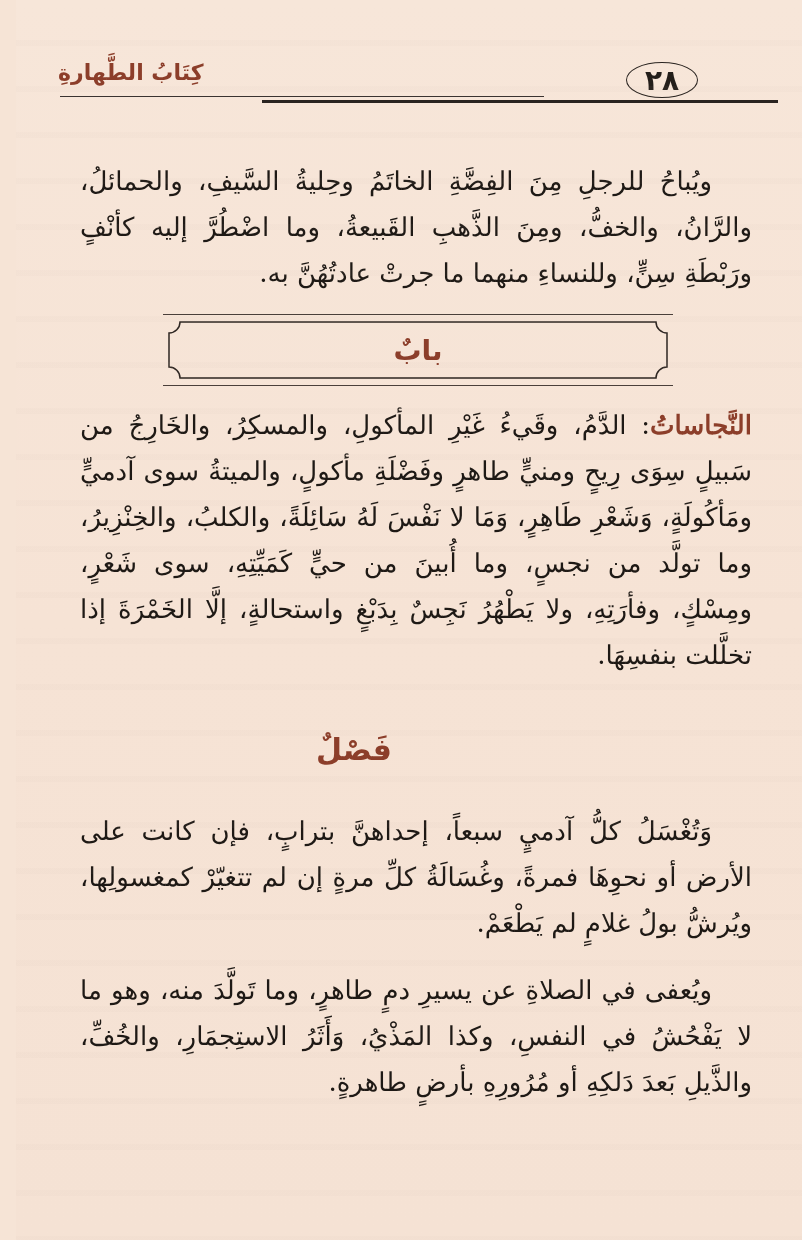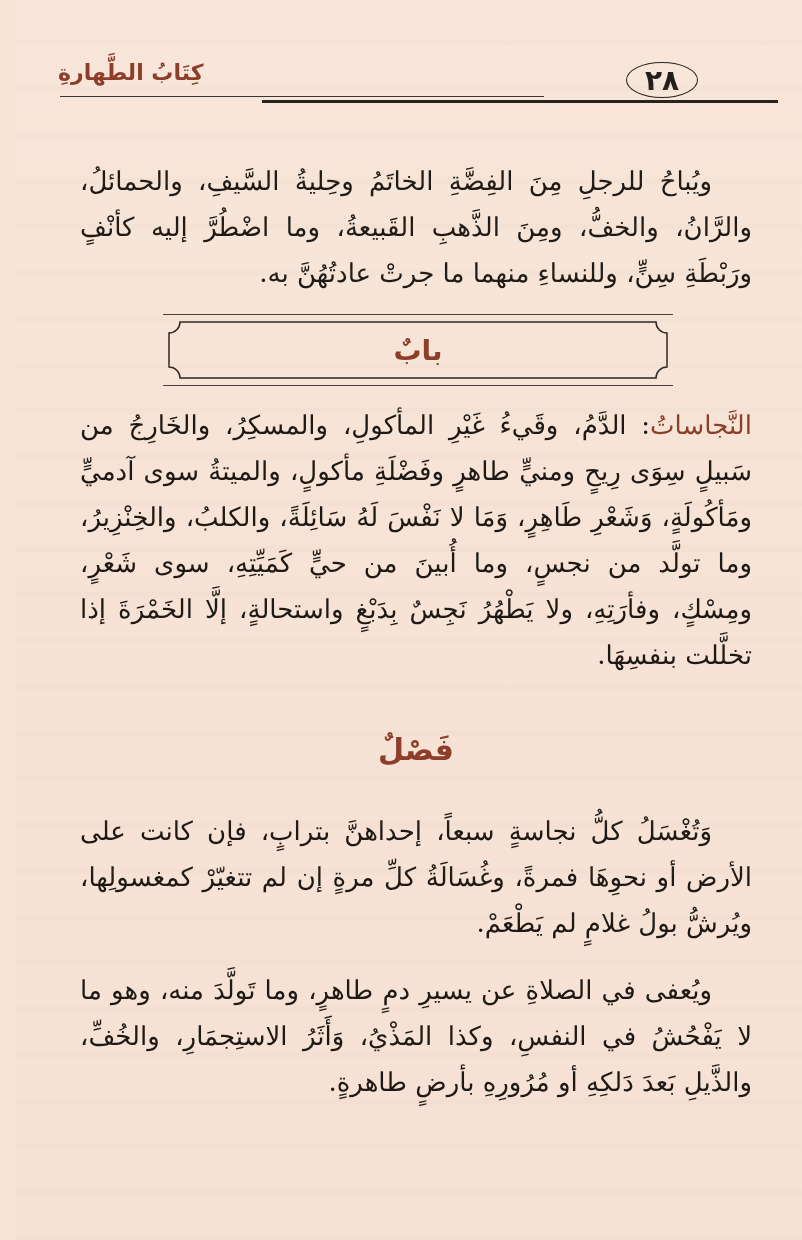--- a/index.html
+++ b/index.html
@@ -80,21 +80,21 @@
     color: #1e1915;
   }
   .text-block p {
     margin: 0;
   }
   .indent {
     text-indent: 40px;
   }
   .red-term {
     color: #8c3e2a;
-    font-weight: normal;
+    font-weight: bold;
   }
 
   #para1 { top: 138px; margin-top: 20px; }
   #para2 { top: 402px; }
   #para3 { top: 808px; }
   #para4 { top: 967px; }
 
   
   .box-rule {
     position: absolute;
@@ -130,21 +130,21 @@
     color: #8c3e2a;
     direction: rtl;
   }
 
   
   .section-title {
     position: absolute;
     left: 300px;
     top: 732px;
     width: 200px;
-    text-align: center;
+    text-align: left;
     font-family: "DejaVu Sans", "Liberation Sans", sans-serif;
     font-size: 30px;
     font-weight: bold;
     color: #8c3e2a;
     direction: rtl;
   }
 
   
   .bleed {
     position: absolute;
@@ -181,21 +181,21 @@
   </div>
   <div class="box-rule" id="box-rule-bottom"></div>
 
   <div class="text-block" id="para2">
     <p><span class="red-term">النَّجاساتُ</span><span>: الدَّمُ، وقَيءُ غَيْرِ المأكولِ، والمسكِرُ، والخَارِجُ من سَبيلٍ سِوَى رِيحٍ ومنيٍّ طاهرٍ وفَضْلَةِ مأكولٍ، والميتةُ سوى آدميٍّ ومَأكُولَةٍ، وَشَعْرِ طَاهِرٍ، وَمَا لا نَفْسَ لَهُ سَائِلَةً، والكلبُ، والخِنْزِيرُ، وما تولَّد من نجسٍ، وما أُبينَ من حيٍّ كَمَيِّتِهِ، سوى شَعْرٍ، ومِسْكٍ، وفأرَتِهِ، ولا يَطْهُرُ نَجِسٌ بِدَبْغٍ واستحالةٍ، إلَّا الخَمْرَةَ إذا تخلَّلت بنفسِهَا.</span></p>
   </div>
 
   <div class="section-title">فَصْلٌ</div>
 
   <div class="text-block" id="para3">
-    <p class="indent">وَتُغْسَلُ كلُّ نجاسةٍ سبعاً، إحداهنَّ بترابٍ، فإن كانت على الأرض أو نحوِهَا فمرةً، وغُسَالَةُ كلِّ مرةٍ إن لم تتغيّرْ كمغسولِها، ويُرشُّ بولُ غلامٍ لم يَطْعَمْ.</p>
+    <p class="indent">وَتُغْسَلُ كلُّ آدميٍ سبعاً، إحداهنَّ بترابٍ، فإن كانت على الأرض أو نحوِهَا فمرةً، وغُسَالَةُ كلِّ مرةٍ إن لم تتغيّرْ كمغسولِها، ويُرشُّ بولُ غلامٍ لم يَطْعَمْ.</p>
   </div>
 
   <div class="text-block" id="para4">
     <p class="indent">ويُعفى في الصلاةِ عن يسيرِ دمٍ طاهرٍ، وما تَولَّدَ منه، وهو ما لا يَفْحُشُ في النفسِ، وكذا المَذْيُ، وَأَثَرُ الاستِجمَارِ، والخُفِّ، والذَّيلِ بَعدَ دَلكِهِ أو مُرُورِهِ بأرضٍ طاهرةٍ.</p>
   </div>
 
   <div class="bleed"></div>
 </div>
 
 </body></html>

